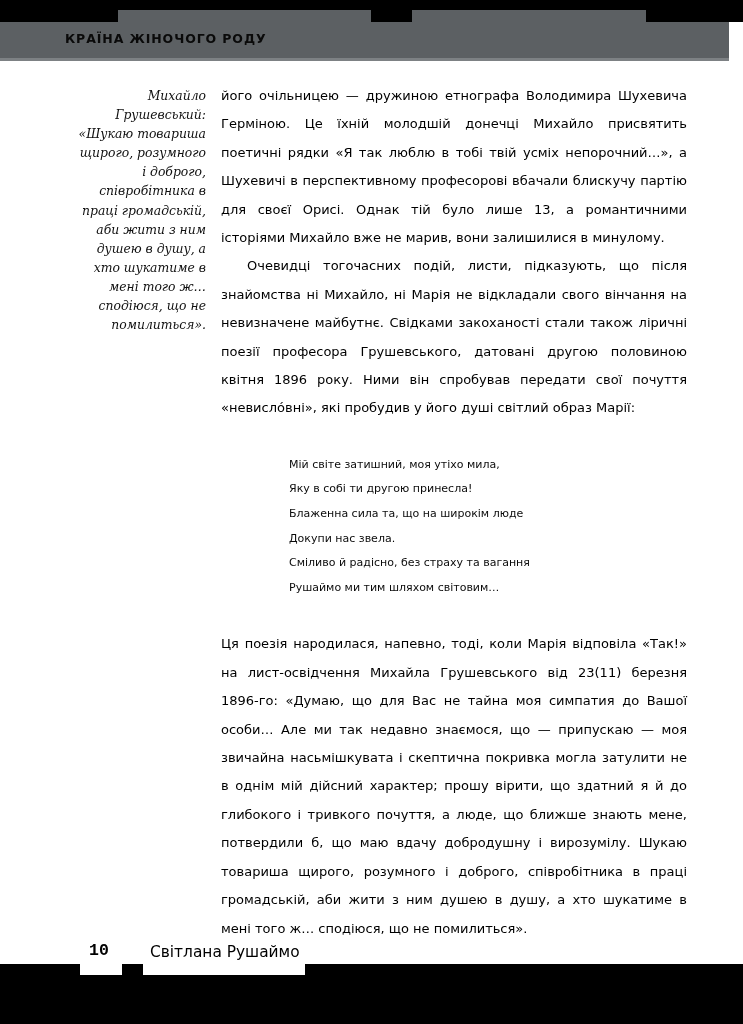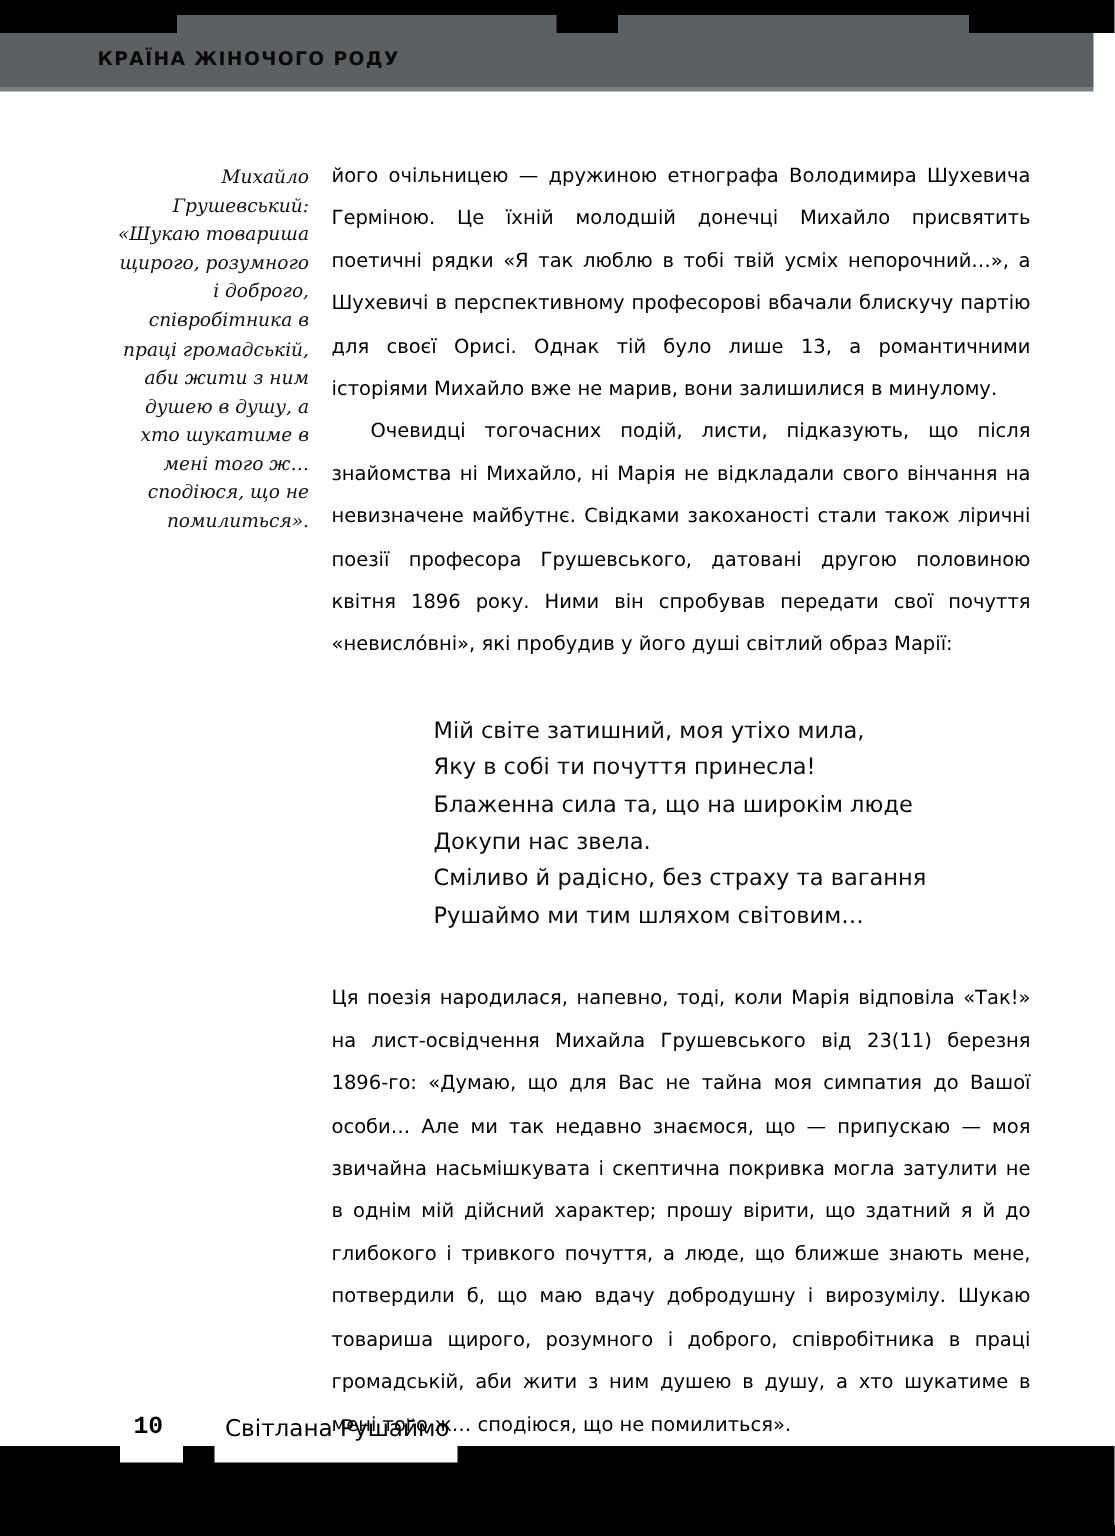--- a/index.html
+++ b/index.html
@@ -67,21 +67,21 @@
     font-weight: bold;
     letter-spacing: 0.9px;
     color: #0a0a0a;
     white-space: nowrap;
   }
 
   
   .content {
     position: absolute;
     left: 0;
-    top: 70px;
+    top: 48px;
     width: 743px;
     height: 874px;
   }
 
   .sidenote {
     position: absolute;
     left: 78px;
     top: 38px;
     width: 128px;
     text-align: right;
@@ -109,21 +109,21 @@
     margin: 0;
     hyphens: manual;
   }
   .para + .para { text-indent: 26px; }
   .para.first { text-indent: 0; }
 
   .poem {
     margin: 30px 0 30px 0;
     padding-left: 68px;
     font-family: "DejaVu Sans", "Liberation Sans", sans-serif;
-    font-size: 15px;
+    font-size: 11px;
     line-height: 24.6px;
     color: #0b0b0b;
   }
   .poem .pline { white-space: nowrap; }
 
   
   .footer-zone {
     position: absolute;
     left: 0;
     bottom: 0;
@@ -182,21 +182,21 @@
 <div class="content">
 
   <div class="sidenote">Михайло Грушевський: «Шукаю товариша щирого, розумного і доброго, співробітника в праці громадській, аби жити з ним душею в душу, а хто шукатиме в мені того ж… сподіюся, що не помилиться».</div>
 
   <div class="maincol">
     <p class="para first">його очільницею — дружиною етнографа Володимира Шухевича Герміною. Це їхній молодшій донечці Михайло присвятить поетичні рядки «Я так люблю в тобі твій усміх непорочний…», а Шухевичі в перспективному професорові вбачали блискучу партію для своєї Орисі. Однак тій було лише 13, а романтичними історіями Михайло вже не марив, вони залишилися в минулому.</p>
     <p class="para">Очевидці тогочасних подій, листи, підказують, що після знайомства ні Михайло, ні Марія не відкладали свого вінчання на невизначене майбутнє. Свідками закоханості стали також ліричні поезії професора Грушевського, датовані другою половиною квітня 1896 року. Ними він спробував передати свої почуття «невислóвні», які пробудив у його душі світлий образ Марії:</p>
 
     <div class="poem">
       <div class="pline">Мій світе затишний, моя утіхо мила,</div>
-      <div class="pline">Яку в собі ти почуття принесла!</div>
+      <div class="pline">Яку в собі ти другою принесла!</div>
       <div class="pline">Блаженна сила та, що на широкім люде</div>
       <div class="pline">Докупи нас звела.</div>
       <div class="pline">Сміливо й радісно, без страху та вагання</div>
       <div class="pline">Рушаймо ми тим шляхом світовим…</div>
     </div>
 
     <p class="para">Ця поезія народилася, напевно, тоді, коли Марія відповіла «Так!» на лист-освідчення Михайла Грушевського від 23(11) березня 1896-го: «Думаю, що для Вас не тайна моя симпатия до Вашої особи… Але ми так недавно знаємося, що — припускаю — моя звичайна насьмішкувата і скептична покривка могла затулити не в однім мій дійсний характер; прошу вірити, що здатний я й до глибокого і тривкого почуття, а люде, що ближше знають мене, потвердили б, що маю вдачу добродушну і вирозумілу. Шукаю товариша щирого, розумного і доброго, співробітника в праці громадській, аби жити з ним душею в душу, а хто шукатиме в мені того ж… сподіюся, що не помилиться».</p>
 
   </div>
 </div>

